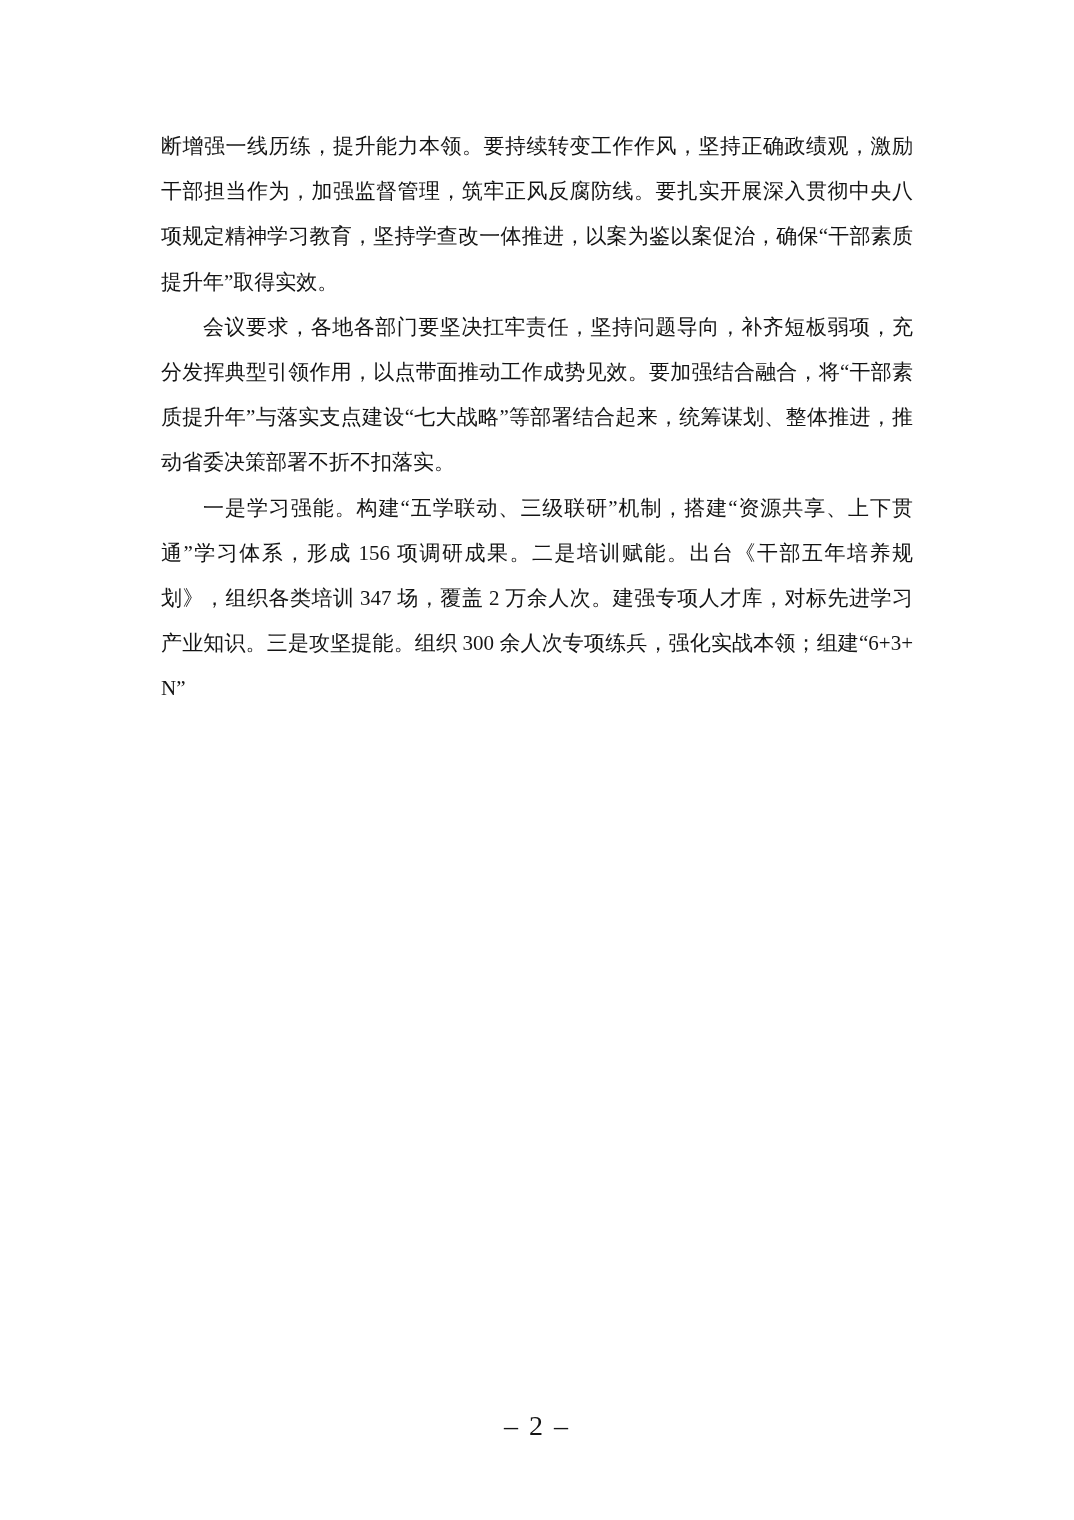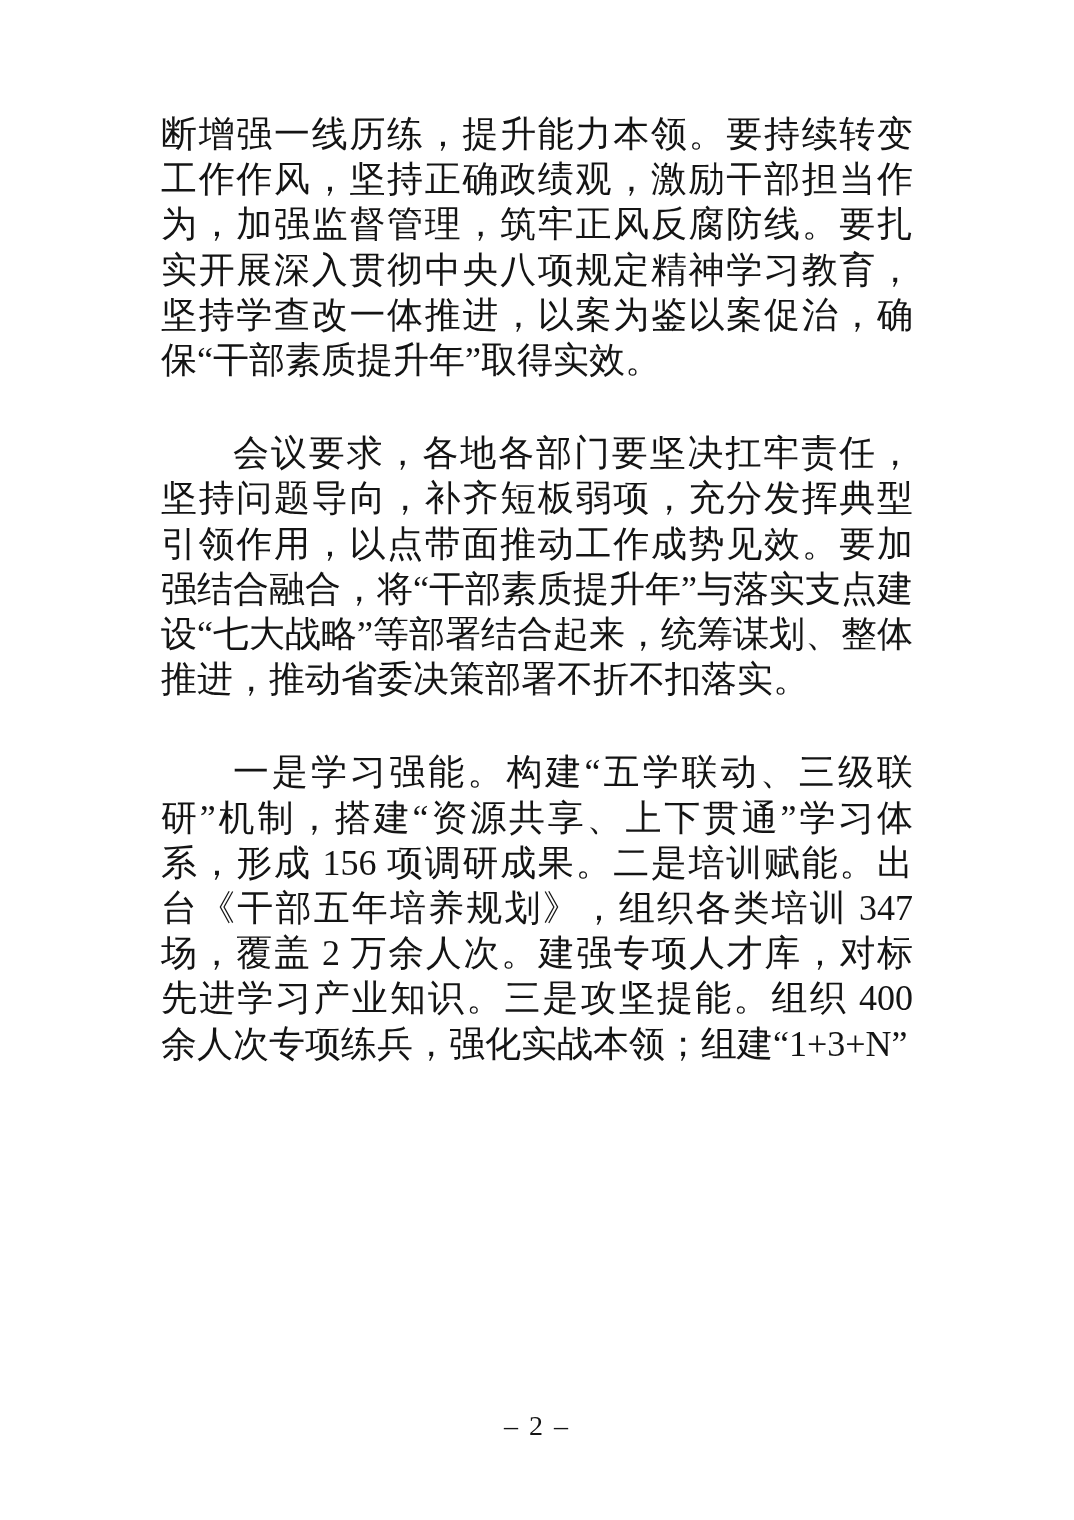--- a/index.html
+++ b/index.html
@@ -12,51 +12,50 @@
     width: 1074px;
     height: 1520px;
     background: #ffffff;
     color: #141414;
     font-family: "Liberation Serif", "DejaVu Serif", serif;
     overflow: hidden;
   }
   .doc-body {
     position: absolute;
     left: 161px;
-    top: 112px;
+    top: 124px;
     width: 752px;
-    font-size: 36px;
+    font-size: 21px;
     line-height: 45.2px;
     text-align: justify;
     text-justify: inter-ideograph;
     word-break: break-all;
   }
   .para {
     margin: 0;
     padding: 0;
   }
   .para.indent {
     text-indent: 2em;
-    margin-top: 48px;
   }
   .page-footer {
     position: absolute;
     left: 0;
     top: 1406px;
     width: 100%;
     text-align: center;
     font-size: 28px;
     line-height: 40px;
     letter-spacing: 2px;
     color: #141414;
   }
 </style>
 </head>
 <body>
 
 <div class="page">
   <div class="doc-body">
       <div class="para">断增强一线历练，提升能力本领。要持续转变工作作风，坚持正确政绩观，激励干部担当作为，加强监督管理，筑牢正风反腐防线。要扎实开展深入贯彻中央八项规定精神学习教育，坚持学查改一体推进，以案为鉴以案促治，确保“干部素质提升年”取得实效。</div>
       <div class="para indent">会议要求，各地各部门要坚决扛牢责任，坚持问题导向，补齐短板弱项，充分发挥典型引领作用，以点带面推动工作成势见效。要加强结合融合，将“干部素质提升年”与落实支点建设“七大战略”等部署结合起来，统筹谋划、整体推进，推动省委决策部署不折不扣落实。</div>
-      <div class="para indent">一是学习强能。构建“五学联动、三级联研”机制，搭建“资源共享、上下贯通”学习体系，形成 156 项调研成果。二是培训赋能。出台《干部五年培养规划》，组织各类培训 347 场，覆盖 2 万余人次。建强专项人才库，对标先进学习产业知识。三是攻坚提能。组织 400 余人次专项练兵，强化实战本领；组建“1+3+N”</div>
+      <div class="para indent">一是学习强能。构建“五学联动、三级联研”机制，搭建“资源共享、上下贯通”学习体系，形成 156 项调研成果。二是培训赋能。出台《干部五年培养规划》，组织各类培训 347 场，覆盖 2 万余人次。建强专项人才库，对标先进学习产业知识。三是攻坚提能。组织 300 余人次专项练兵，强化实战本领；组建“6+3+N”</div>
     </div>
   <div class="page-footer">– 2 –</div>
 </div>
 
 </body></html>

